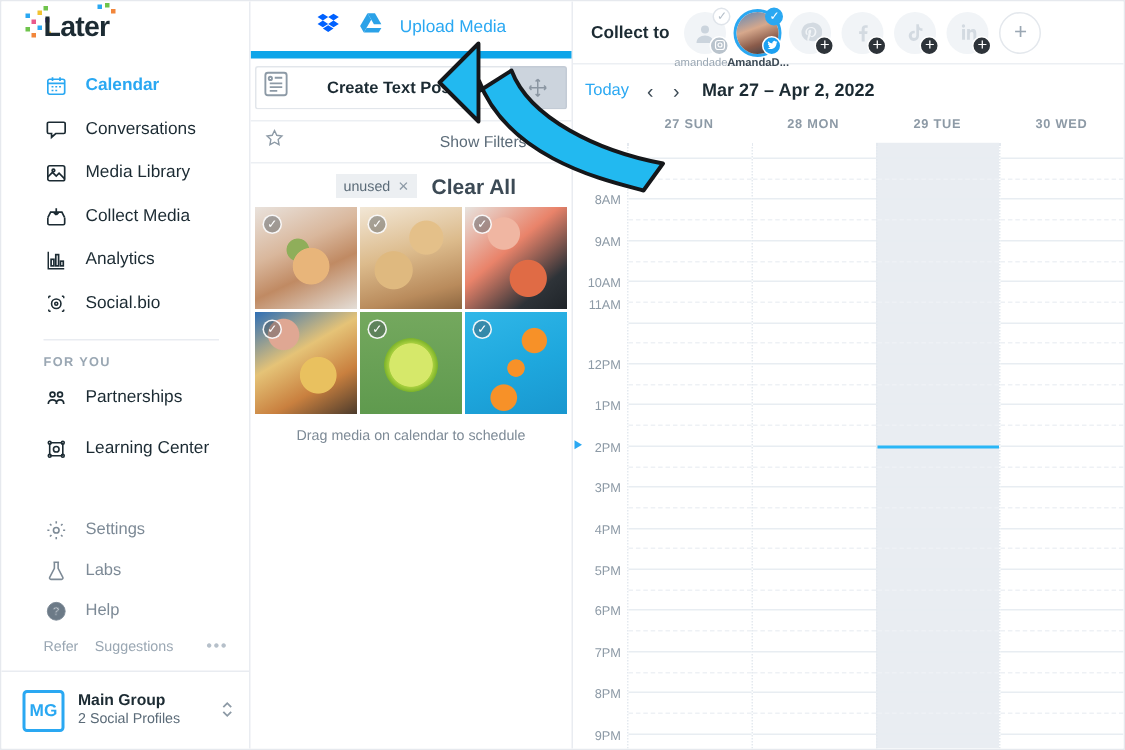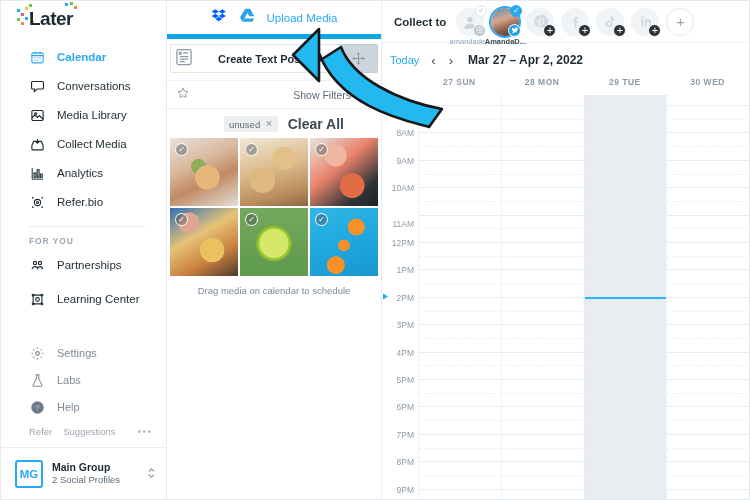--- a/index.html
+++ b/index.html
@@ -306,21 +306,21 @@
         <span class="lbl">Analytics</span>
       </div>
       <div class="nav-item">
         <span class="nav-ico">
           <svg width="15" height="15" viewBox="0 0 24 24" fill="none" stroke="#1c2b33" stroke-width="1.7">
             <circle cx="12" cy="12" r="5"></circle>
               <circle cx="12" cy="12" r="1.6"></circle>
             <path d="M4 4h2M18 4h2M4 20h2M18 20h2M4 4v2M20 4v2M4 18v2M20 18v2" stroke-width="1.5"></path>
           </svg>
         </span>
-        <span class="lbl">Refer.bio</span>
+        <span class="lbl">Social.bio</span>
       </div>
     </div>
 
     <div class="sec-div"></div>
     <div class="sec-title">FOR YOU</div>
 
     <div class="nav-item">
       <span class="nav-ico">
         <svg width="15" height="15" viewBox="0 0 24 24" fill="none" stroke="#1c2b33" stroke-width="1.8">
           <circle cx="8" cy="8" r="2.6"></circle>
@@ -570,21 +570,21 @@
       <div class="day-h">29 TUE</div>
       <div class="day-h">30 WED</div>
     </div>
 
     <div class="grid-body">
       <div class="time-col" id="time-col">
           <div class="time-lbl" style="top: 10px;">7AM</div>
           <div class="time-lbl" style="top: 37.4px;">8AM</div>
           <div class="time-lbl" style="top: 64.8px;">9AM</div>
           <div class="time-lbl" style="top: 92.2px;">10AM</div>
-          <div class="time-lbl" style="top: 128px;">11AM</div>
+          <div class="time-lbl" style="top: 107px;">11AM</div>
           <div class="time-lbl" style="top: 147px;">12PM</div>
           <div class="time-lbl" style="top: 174.4px;">1PM</div>
           <div class="time-lbl" style="top: 201.8px;">2PM</div>
           <div class="now-tri" style="top: 201.8px;"></div>
           <div class="time-lbl" style="top: 229.2px;">3PM</div>
           <div class="time-lbl" style="top: 256.6px;">4PM</div>
           <div class="time-lbl" style="top: 284px;">5PM</div>
           <div class="time-lbl" style="top: 311.4px;">6PM</div>
           <div class="time-lbl" style="top: 338.8px;">7PM</div>
           <div class="time-lbl" style="top: 366.2px;">8PM</div>

